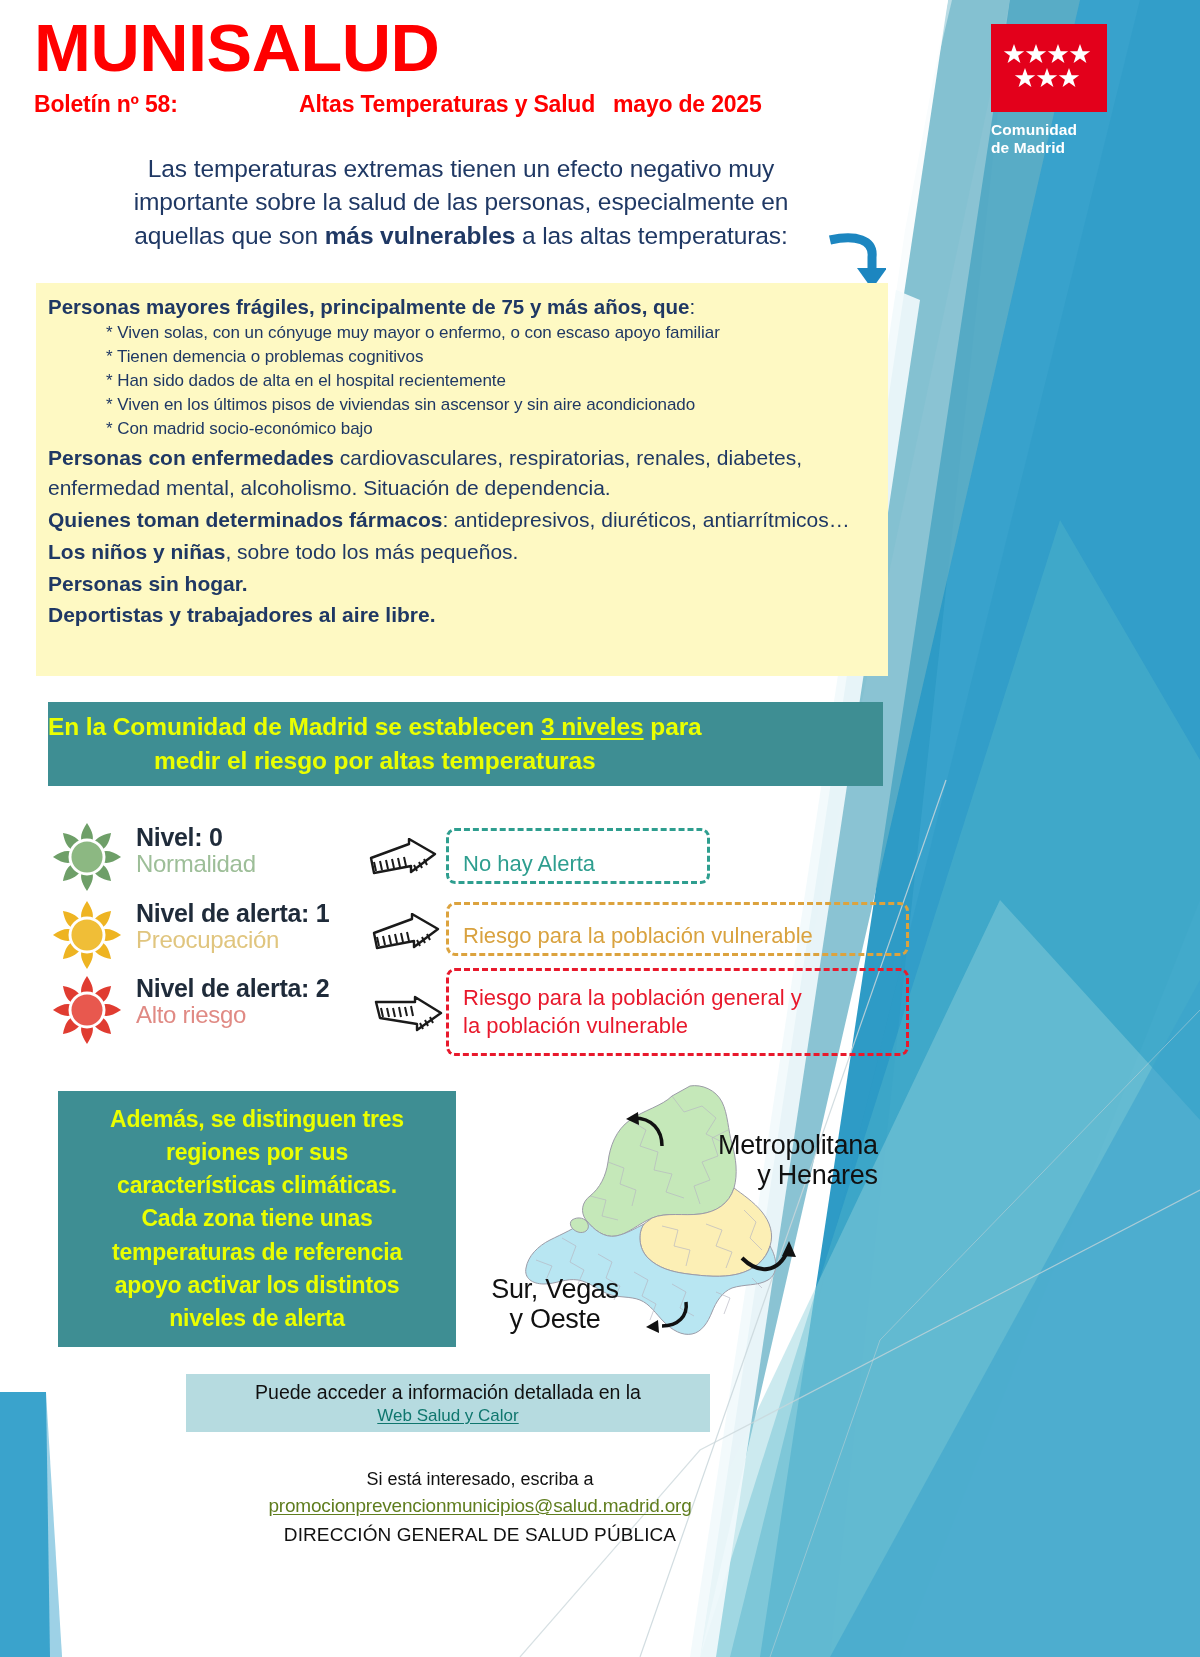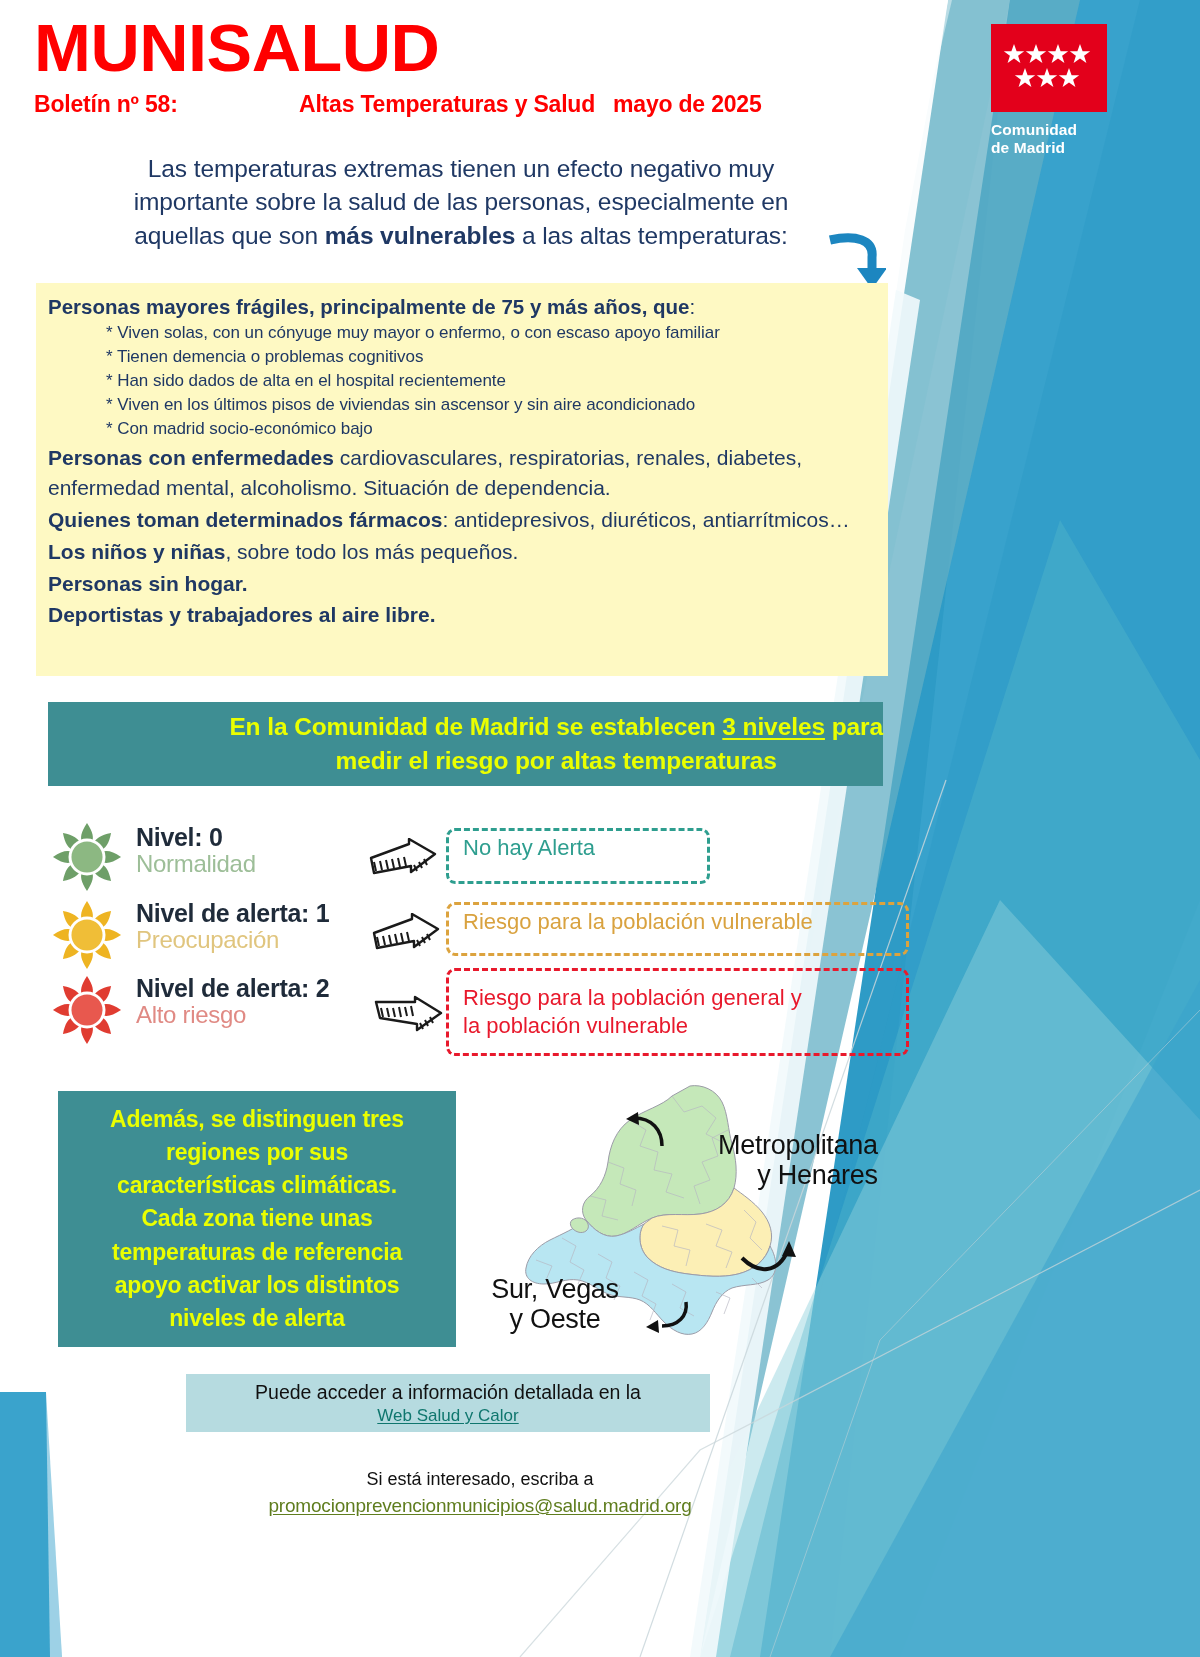--- a/index.html
+++ b/index.html
@@ -69,21 +69,21 @@
   .ybox .sub{
     font-size:17px; line-height:1.42; margin-left:58px;
     letter-spacing:-0.05px;
   }
   .ybox .para{font-size:21px; line-height:1.42; margin-top:2px;}
   .ybox .para b{font-weight:bold;}
 
   
   .teal-banner{
     position:absolute; left:48px; top:702px; width:835px; height:84px;
-    background:#3E8E93; display:flex; align-items:center; justify-content:flex-end;
+    background:#3E8E93; display:flex; align-items:center; justify-content:flex-start;
   }
   .teal-banner .tb-txt{
     color:#EAFF00; font-weight:bold; font-size:24.5px;
     text-align:center; line-height:1.38; letter-spacing:-0.1px;
   }
   .teal-banner u{text-decoration:underline; text-underline-offset:3px;}
 
   
   .levels{position:absolute; left:50px; top:810px; width:880px;}
   .lvl-row{position:relative; height:0;}
@@ -91,21 +91,21 @@
   .sun{position:absolute;}
   .lvl-text{position:absolute; color:#1F2B3A;}
   .lvl-title{font-weight:bold; font-size:25px; line-height:1.08; letter-spacing:-0.3px;}
   .lvl-sub{font-size:24px; line-height:1.12; letter-spacing:-0.3px;}
 
   .handarrow{position:absolute;}
 
   .dbox{
     position:absolute; box-sizing:border-box;
     border-style:dashed; border-width:3.5px; border-radius:9px;
-    display:flex; align-items:flex-start;
+    display:flex; align-items:flex-end;
     padding:3px 14px; font-size:22px; line-height:1.28;
   }
 
   
   .regions-box{
     position:absolute; left:58px; top:1091px; width:398px; height:256px;
     background:#3E8E93; display:flex; align-items:center; justify-content:center;
     padding:9px 10px; box-sizing:border-box;
   }
   .regions-box .rb-txt{
@@ -447,15 +447,16 @@
   </div>
 
   <div class="webbox">
     <div class="wb1">Puede acceder a información detallada en la</div>
     <a class="wb2" href="#">Web Salud y Calor</a>
   </div>
 
   <div class="footer">
     <div class="f1">Si está interesado, escriba a</div>
     <a class="f2" href="#">promocionprevencionmunicipios@salud.madrid.org</a>
+    <div class="f3">DIRECCIÓN GENERAL DE SALUD PÚBLICA</div>
   </div>
 
 </div>
 
 </body></html>

